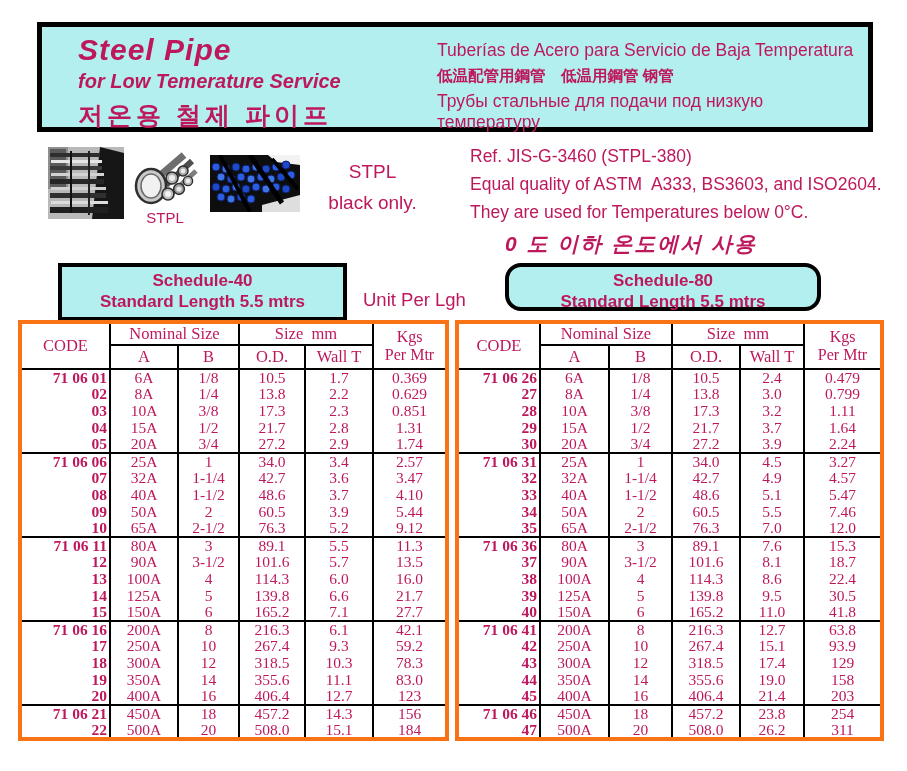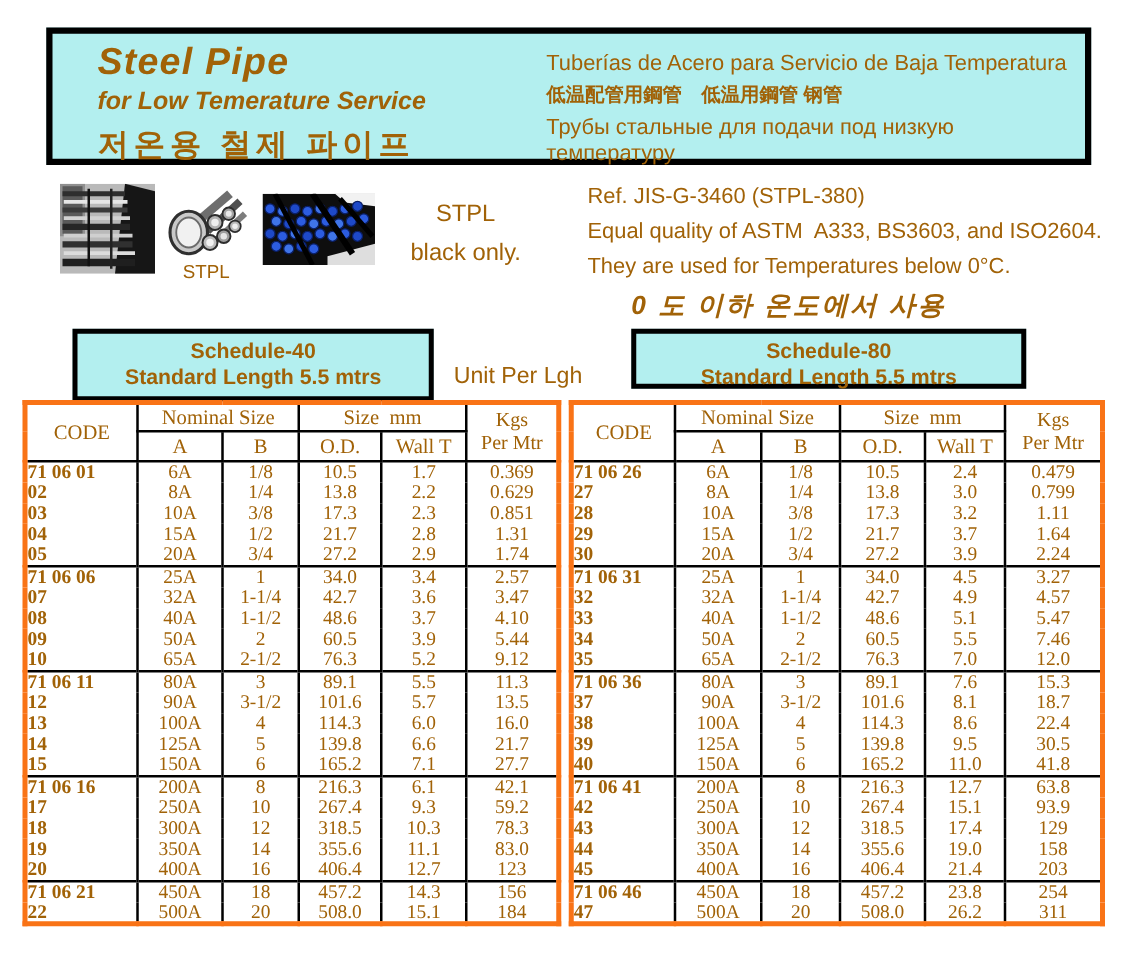--- a/index.html
+++ b/index.html
@@ -1,19 +1,19 @@
 <!DOCTYPE html>
 <html><head>
 <meta charset="utf-8">
 <style>
   * { box-sizing: border-box; }
   html,body { margin:0; padding:0; background:#ffffff; }
   .page {
     position:relative; width:907px; height:771px; background:#ffffff;
-    font-family:"Liberation Sans","DejaVu Sans",sans-serif; color:#a16207;
+    font-family:"Liberation Sans","DejaVu Sans",sans-serif; color:#be185d;
     overflow:hidden;
   }
 
   
   .header-box {
     position:absolute; left:37px; top:22px; width:836px; height:110px;
     background:#b3efef; border:5px solid #000; display:flex;
   }
   .header-left { width:395px; padding:6px 0 0 36px; }
   .h-title { font-size:30px; font-weight:bold; font-style:italic; letter-spacing:1px; }
@@ -36,38 +36,38 @@
   .ref-block { position:absolute; left:470px; top:146px; width:415px; font-size:17.5px; }
   .ref-line  { margin-bottom:7px; white-space:pre-wrap; }
   .ref-kr    { margin-top:3px; padding-left:35px; font-size:21px; font-weight:bold; font-style:italic; letter-spacing:2px; }
 
   
   .banner {
     position:absolute; background:#b3efef; border:4px solid #000;
     text-align:center; font-weight:bold; font-size:17px; line-height:1.25; padding-top:3px;
   }
   #banner40 { left:58px;  top:263px; width:289px; height:58px; }
-  #banner80 { left:505px; top:263px; width:316px; height:48px; }
+  #banner80 { left:505px; top:263px; width:316px; height:48px;border-radius:16px; }
   .unit-label { position:absolute; left:363px; top:289px; font-size:18.5px; }
 
   
   table.spec { position:absolute; border-collapse:collapse; table-layout:fixed; border:4px solid #f97316;font-family:Liberation Serif, serif; }
   #table40 { left:18px;  top:320px; width:427px; }
   #table80 { left:455px; top:320px; width:425px; }
   .spec th { border:2px solid #000; padding:0; text-align:center; font-weight:normal; font-size:16.5px; }
   .spec thead tr.r1 th { height:23px; }
   .spec thead tr.r2 th { height:24px; }
   .th-kgs div { line-height:1.15; font-size:16px; }
   .th-pre { white-space:pre; }
   .spec td {
     border-left:2px solid #000; border-right:2px solid #000; border-top:none; border-bottom:none;
     padding:0; text-align:center; height:16.8px; font-size:15.5px; line-height:1;
   }
   .spec tbody { border-top:2px solid #000; border-bottom:2px solid #000; }
-  .spec td.code { text-align:left; padding-right:12px; font-weight:bold; white-space:pre; }
+  .spec td.code { text-align:right; padding-right:2px; font-weight:bold; white-space:pre; }
 </style>
 </head>
 <body>
 
 <div class="page">
 
   <div class="header-box">
     <div class="header-left">
       <div class="h-title">Steel Pipe</div>
       <div class="h-sub">for Low Temerature Service</div>

